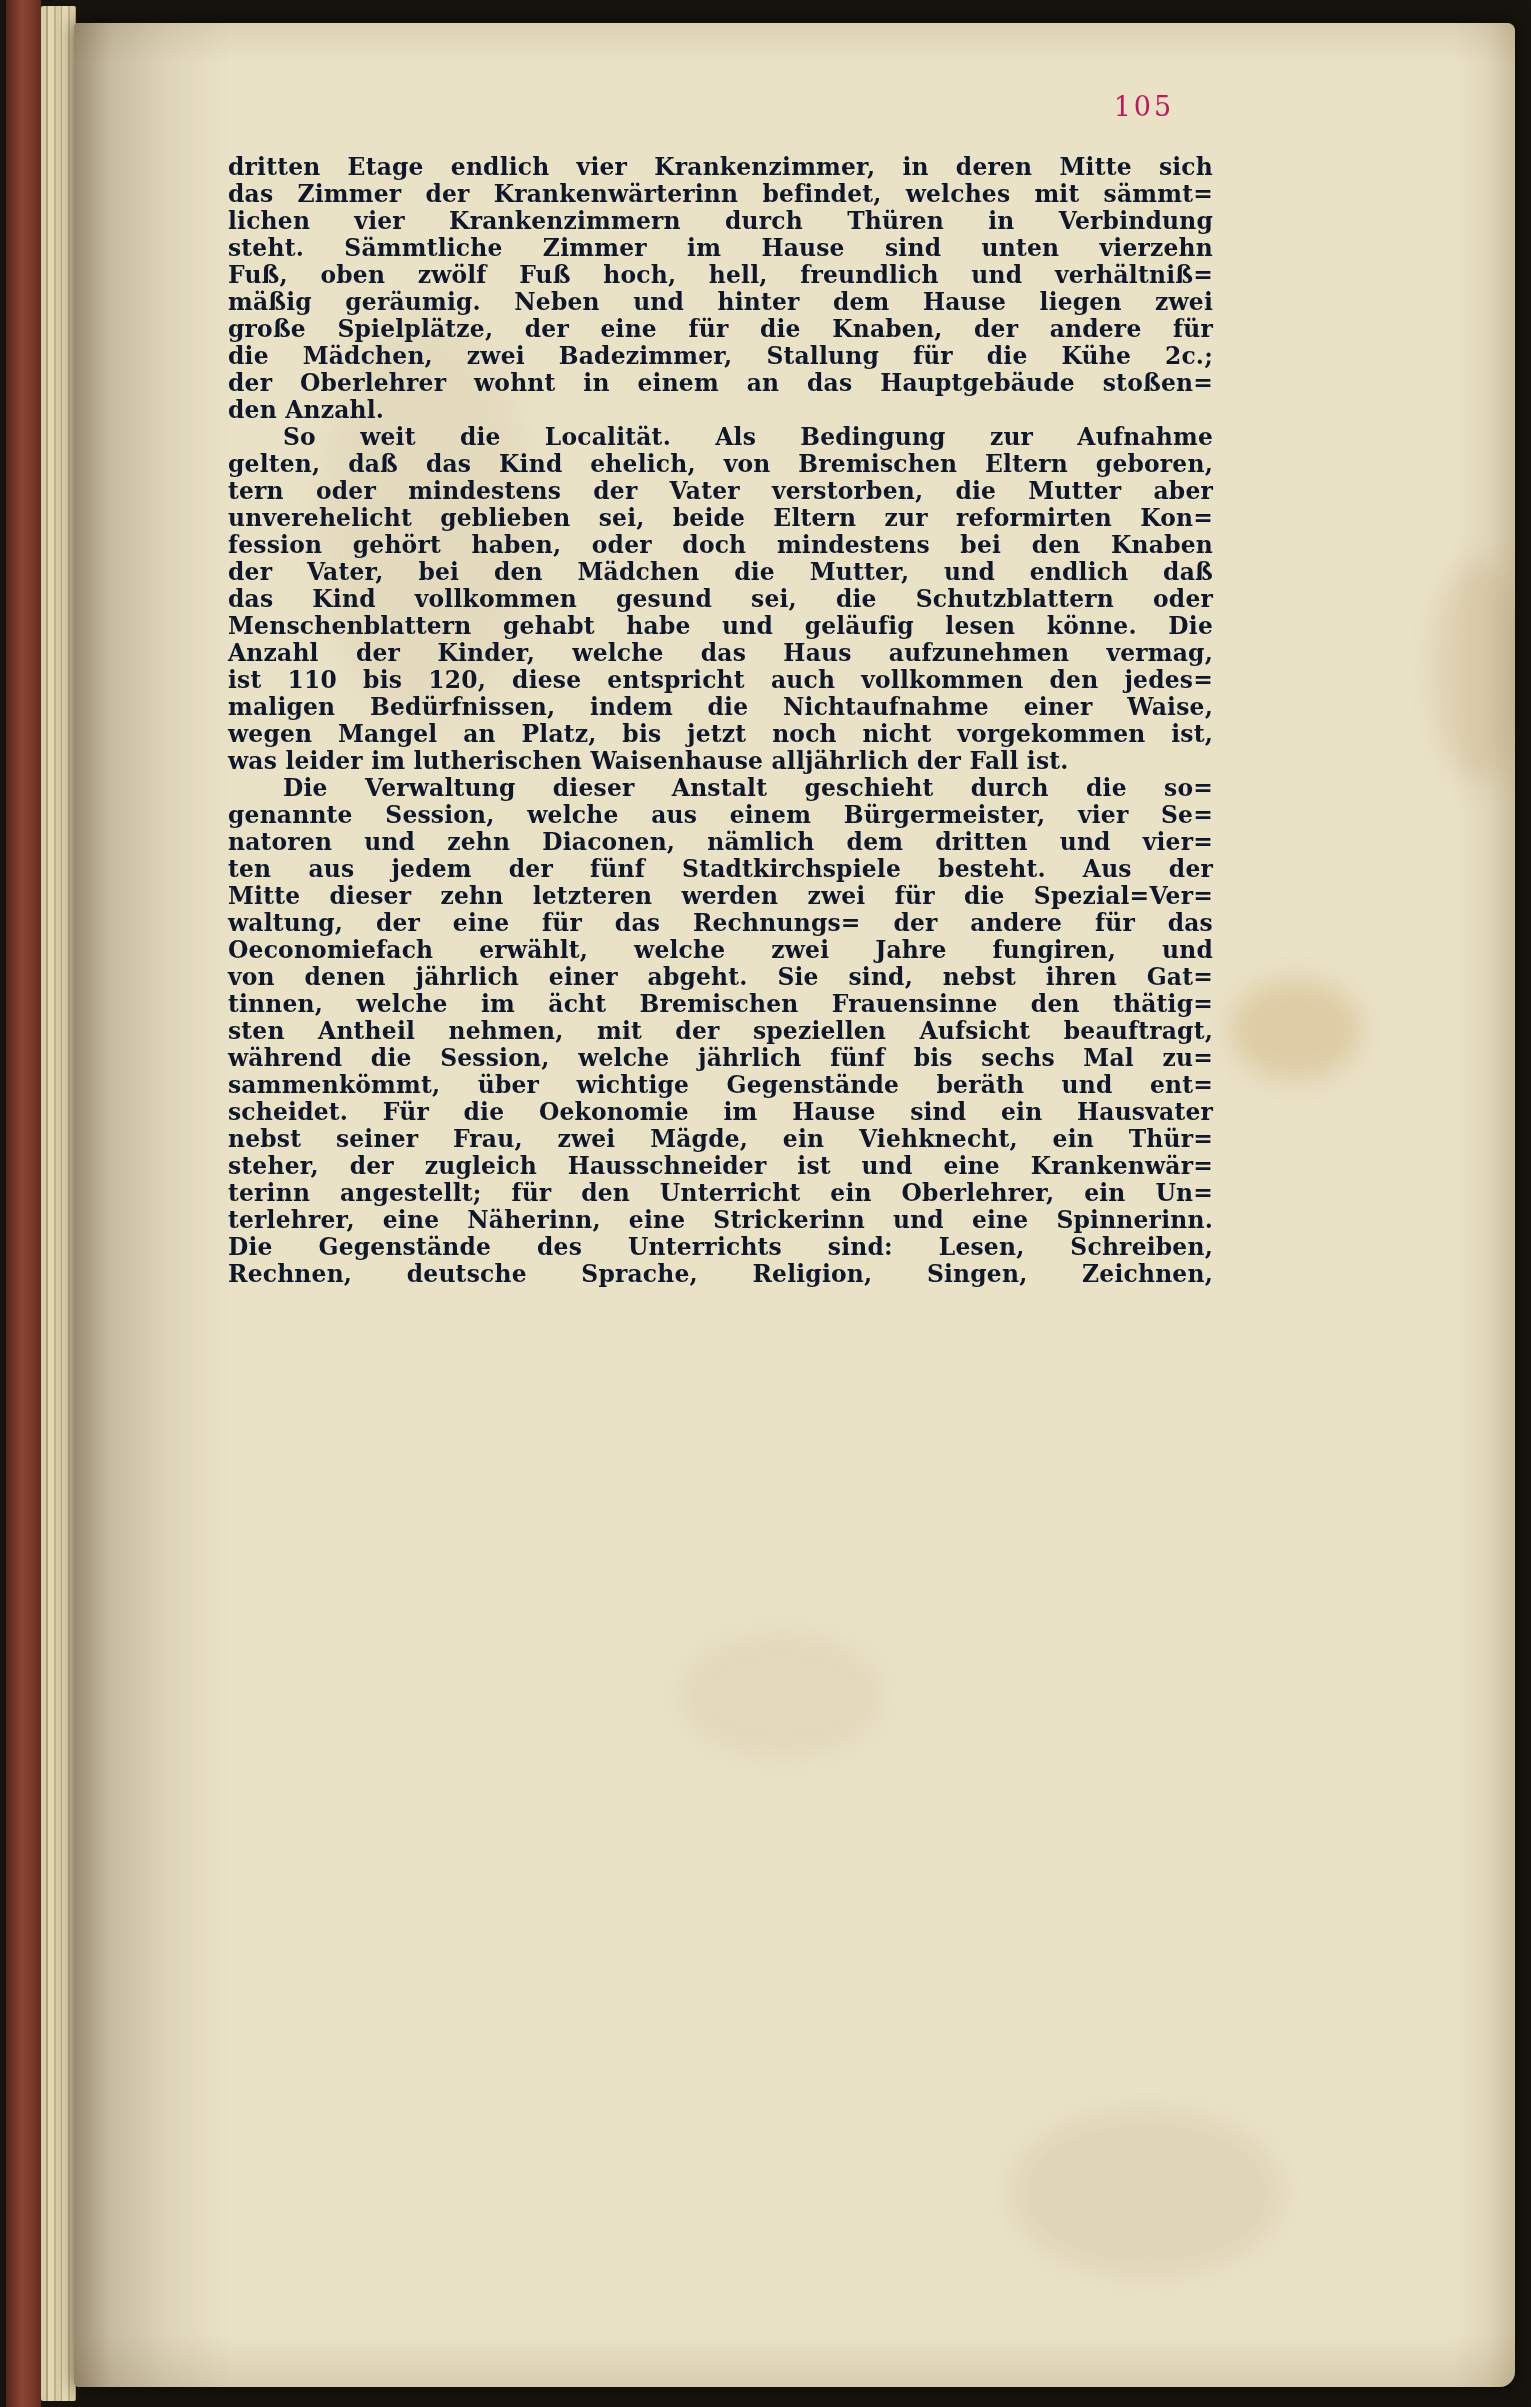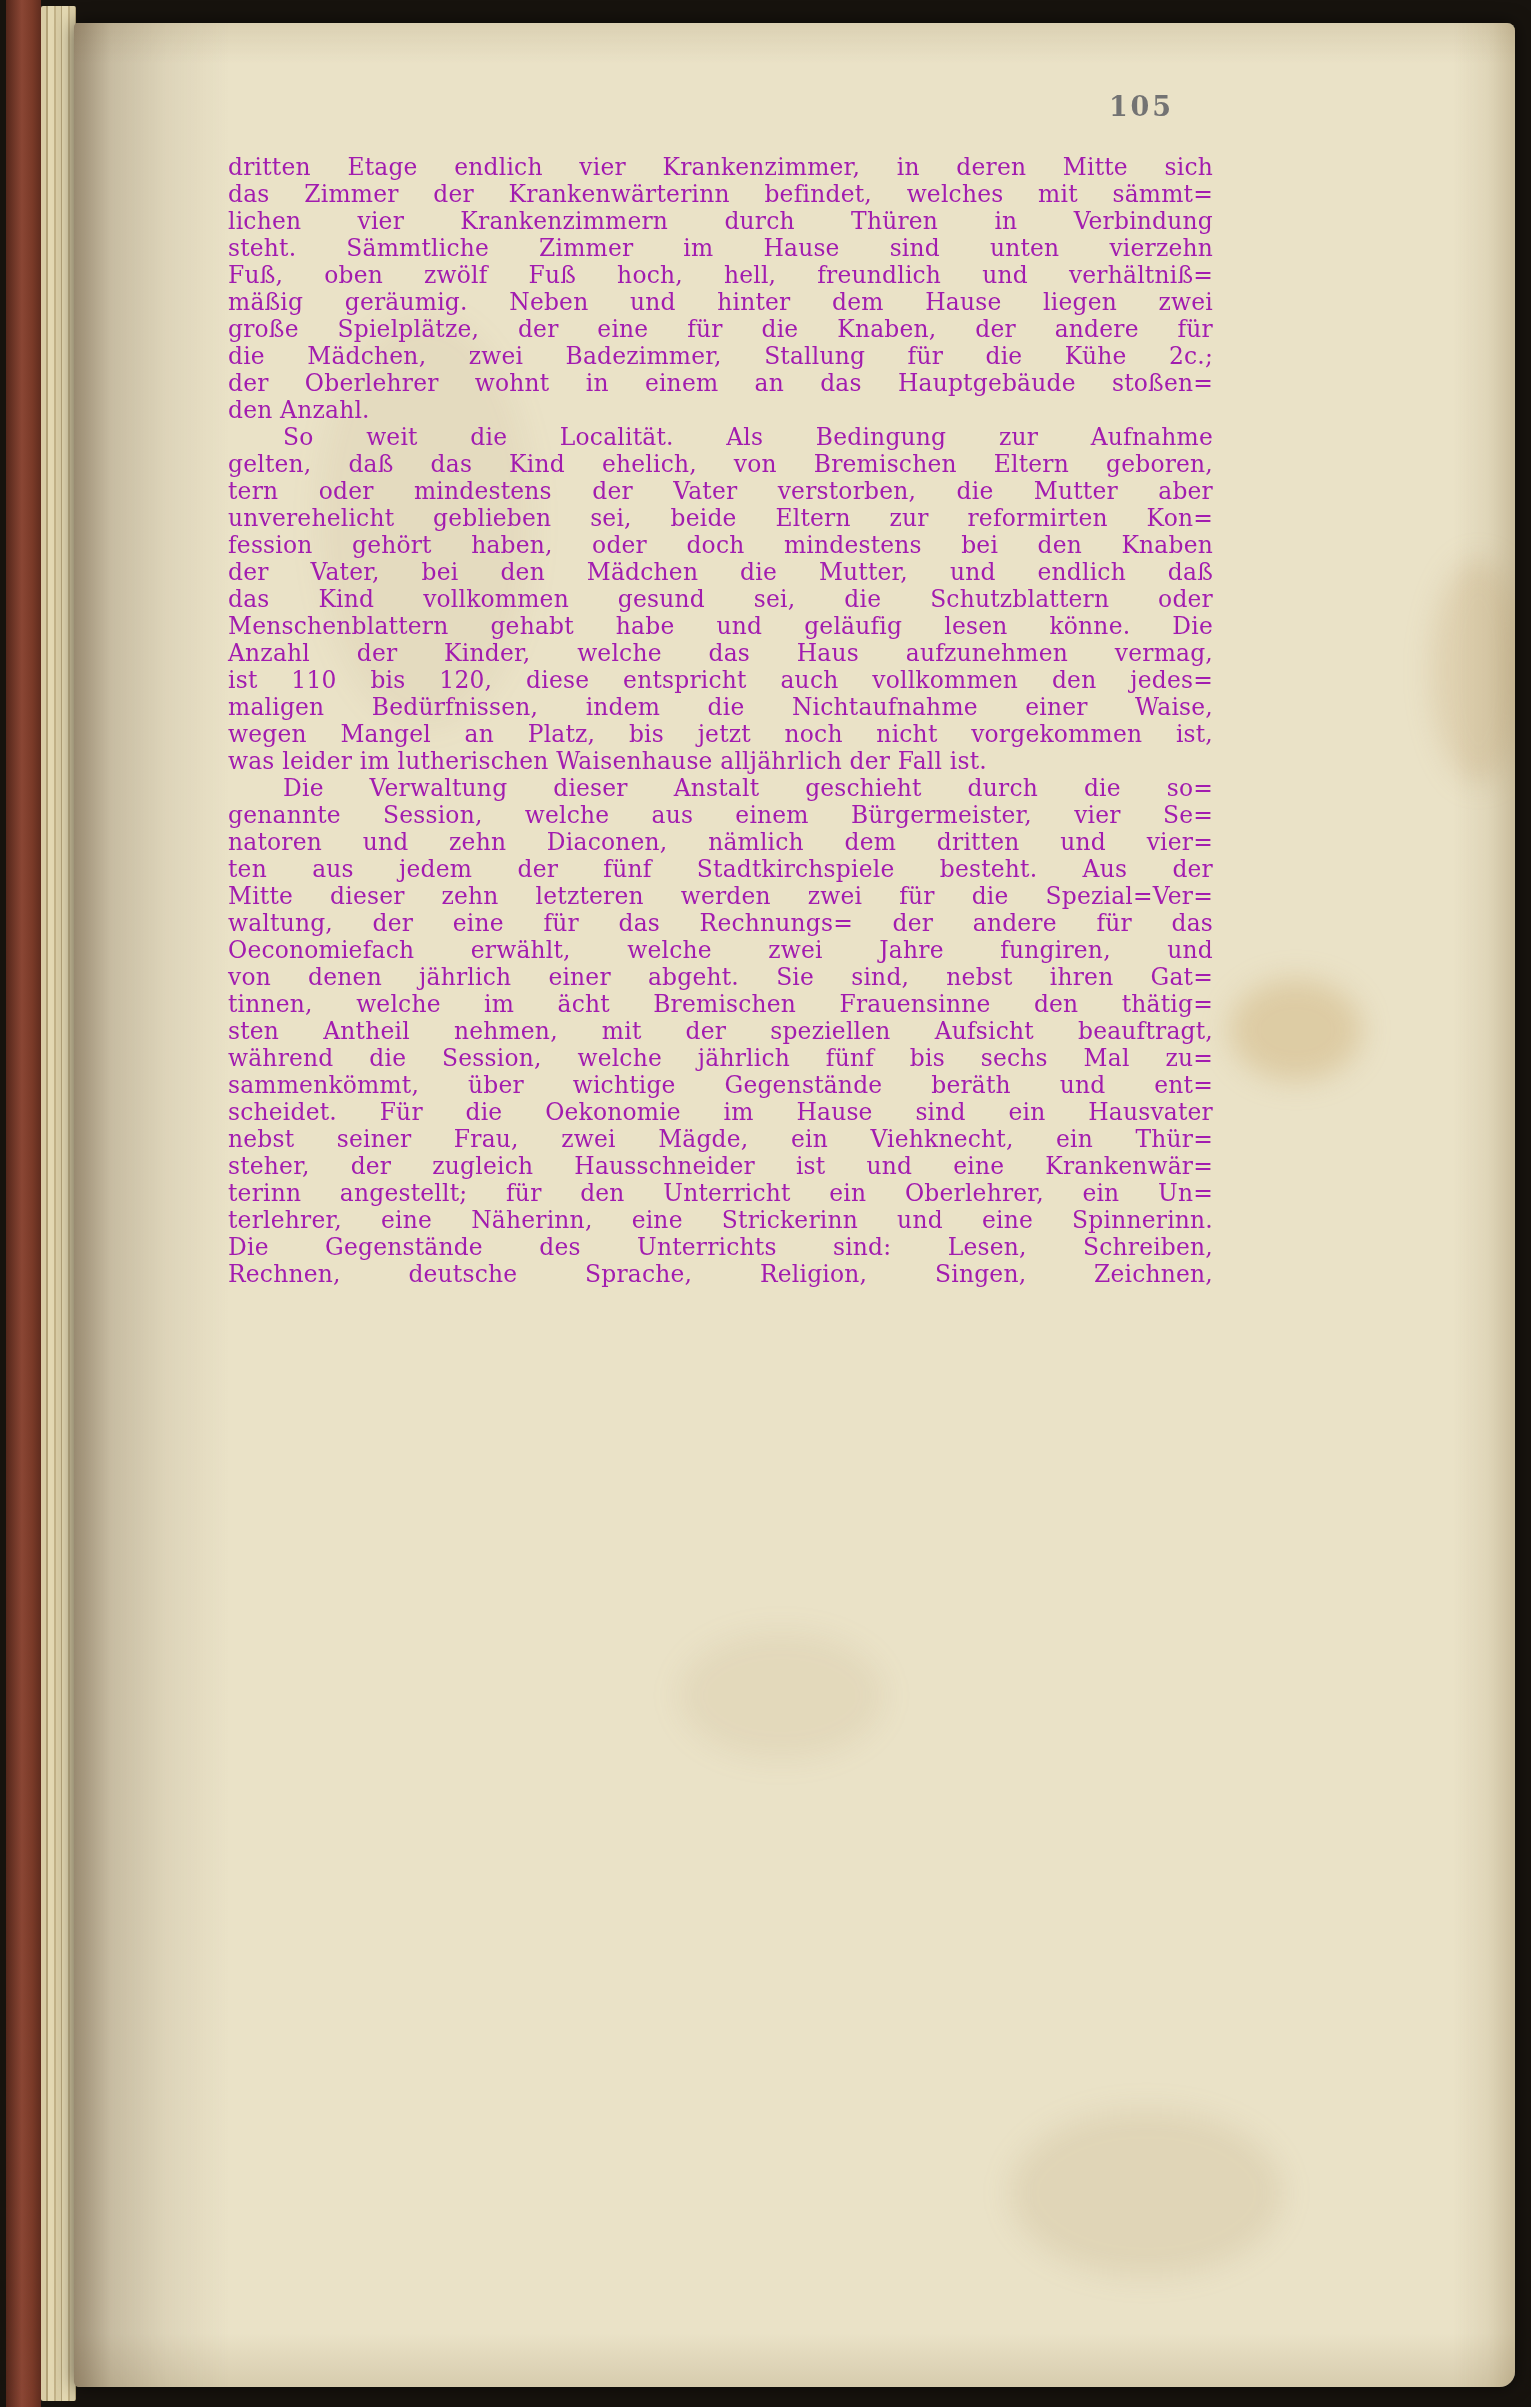--- a/index.html
+++ b/index.html
@@ -68,33 +68,33 @@
 
   .pagenum-row {
     position: absolute;
     left: 154px; top: 68px;
     width: 985px;
     box-sizing: border-box;
     text-align: right;
     padding-right: 39px;
   }
   .pagenum {
-    font-weight: bold;
+    font-weight: normal;
     font-size: 27px;
     letter-spacing: 2.9px;
-    color: #737373;
+    color: #be185d;
   }
   .text-block {
     position: absolute;
     left: 154px; top: 131px;
     width: 985px;
-    color: #a21caf;
+    color: #0f172a;
     font-size: 23.4px;
     line-height: 27px;
-    font-weight: normal;
+    font-weight: bold;
     letter-spacing: 0.2px;
   }
   .para { margin: 0; }
   .para .line {
     text-align: justify;
     text-align-last: justify;
     white-space: normal;
   }
   .para .line.last {
     text-align-last: left;

